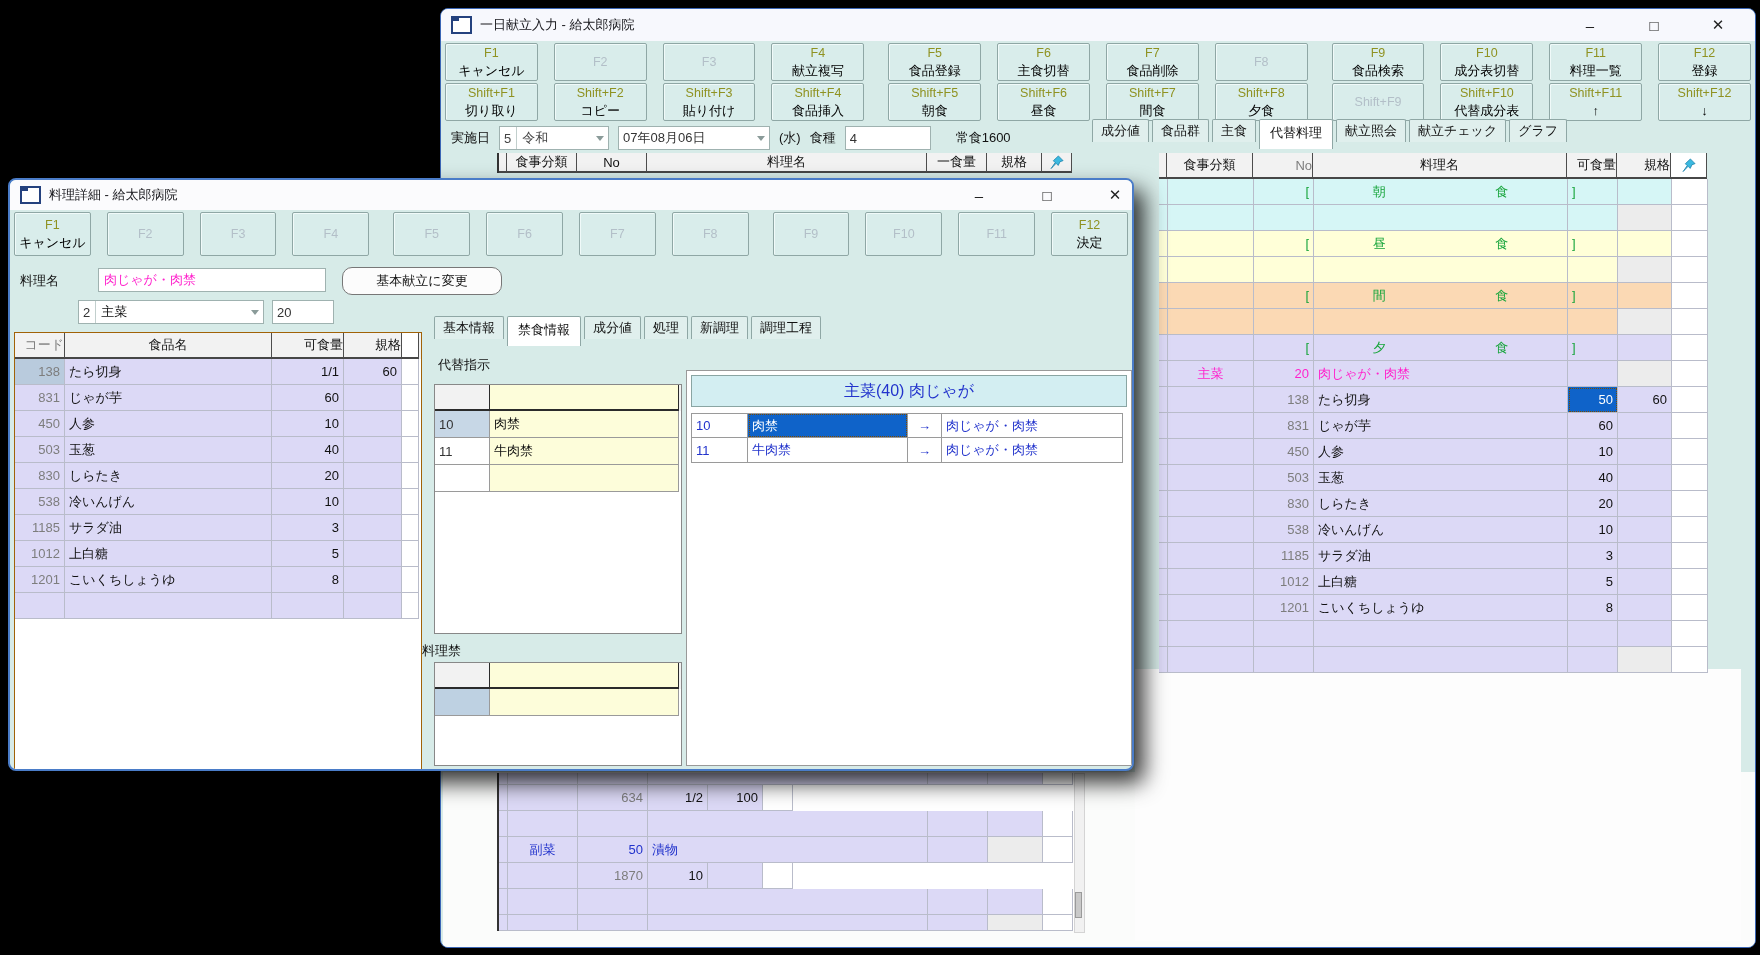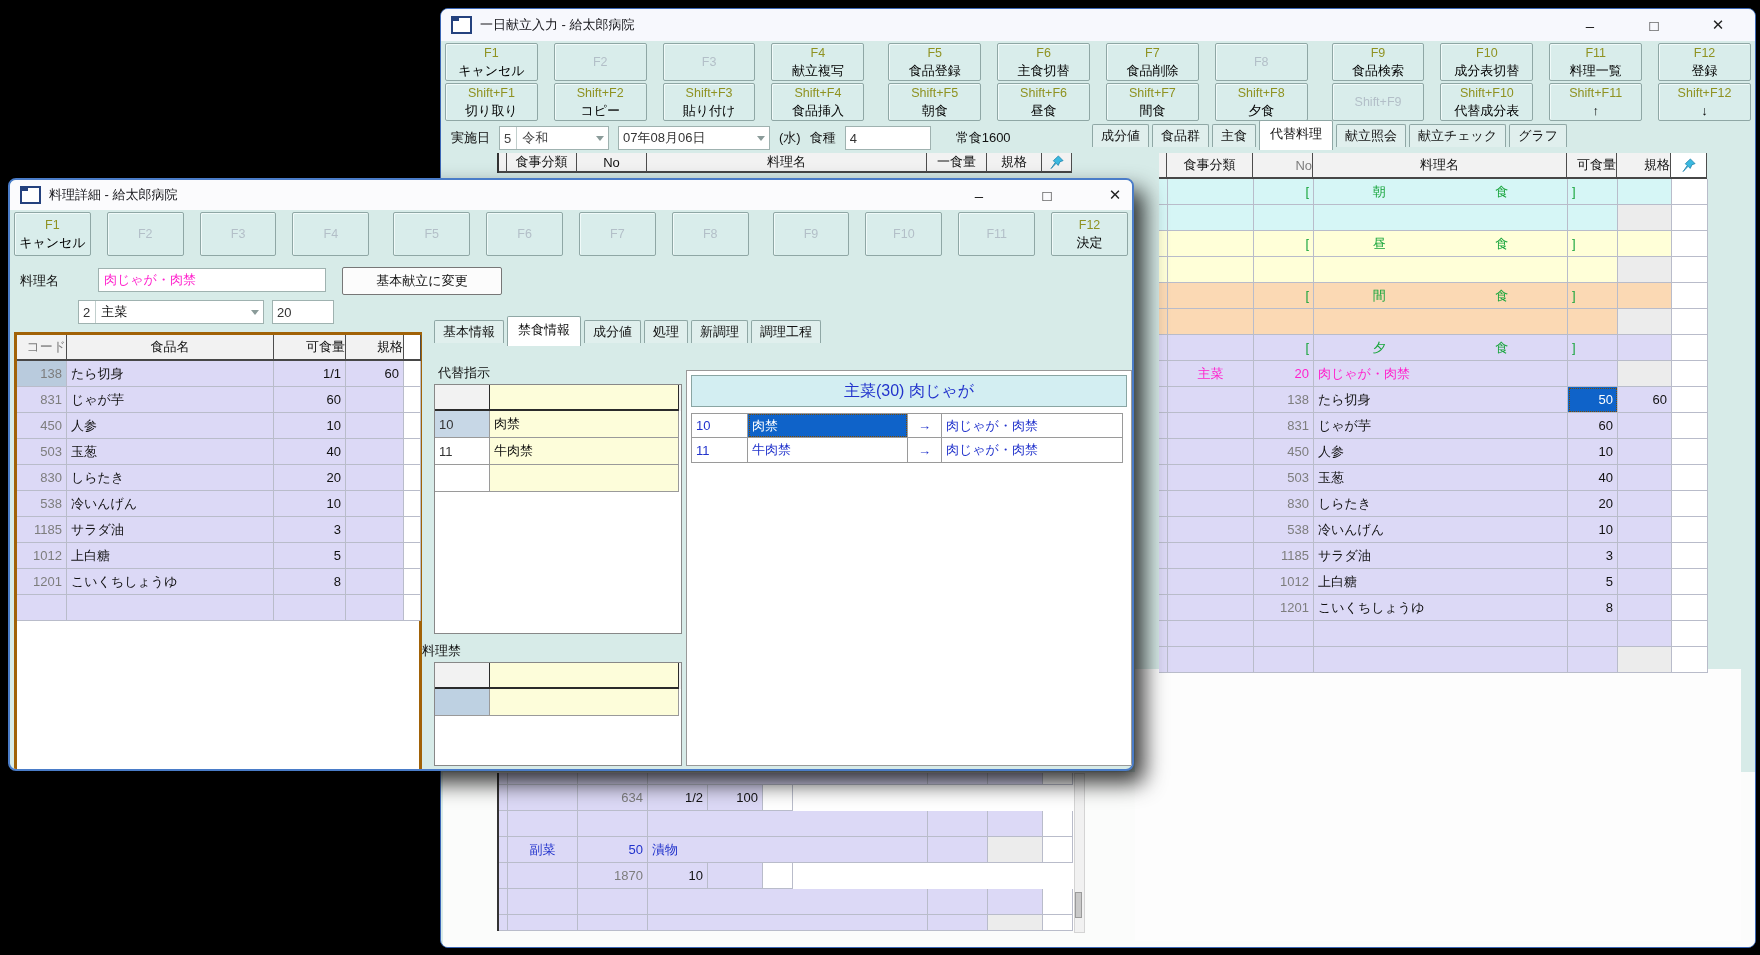--- a/index.html
+++ b/index.html
@@ -27,21 +27,21 @@
   .fk.dis .k{color:#b3bfc8}
   .fk.gap{margin-left:8px}
   
   .tbar{position:absolute;left:10px;top:114px;height:30px;display:flex;align-items:center;gap:9px}
   .lab{white-space:nowrap}
   .ctrl{background:#fff;border:1px solid #9fb2b0;height:24px;display:flex;align-items:center;box-sizing:border-box;padding:0 4px;color:#444}
   .ctrl .sep{width:1px;align-self:stretch;background:#c2cfcd;margin:0 5px}
   .dd{width:0;height:0;border-left:4px solid transparent;border-right:4px solid transparent;border-top:5px solid #8a9b99;margin-left:auto}
   input.ctrl{font:inherit;color:#333}
   
-  .tabs{position:absolute;display:flex;align-items:center;gap:3px}
+  .tabs{position:absolute;display:flex;align-items:flex-start;gap:3px}
   #bgwin .tabs{left:651px;top:110px;height:32px}
   .tab{background:#e0efed;border:1px solid #8fa7a5;border-bottom:none;padding:2px 8px 3px;border-radius:2px 2px 0 0;height:17px;white-space:nowrap}
   .tab.active{background:#fff;height:22px;padding:4px 10px 3px;z-index:2}
   
   .trow{display:flex;height:26px}
   .cell{display:flex;align-items:center;padding:0 4px;box-sizing:border-box;overflow:hidden;white-space:nowrap;
         border-right:1px solid #b9bcca;border-bottom:1px solid #b9bcca;flex:none}
   .num{justify-content:flex-end}
   .hc{background:#f2f2f2;border-right:1px solid #4d4d4d;border-bottom:2px solid #474747;display:flex;align-items:center;
       justify-content:center;box-sizing:border-box;flex:none;overflow:hidden;white-space:nowrap}
@@ -80,33 +80,33 @@
   .sec .rp-name{display:flex;justify-content:space-around}
   .sec .rp-qty{justify-content:flex-start}
   .dish-pink .rp-cat{color:#ff22cc;justify-content:center}
   .dish-pink .rp-no{color:#ff22cc}
   .dish-pink .rp-name{color:#ff22cc}
   .selq .rp-qty{background:#0f63c9!important;color:#fff;outline:1px dotted #7a4a00;outline-offset:-2px}
   .pin-svg{width:15px;height:15px}
   .fname-lab{position:absolute;left:10px;top:92px}
   .fname-inp{position:absolute;left:88px;top:88px;width:228px;height:24px;border:1px solid #9fb2b0;background:#fff;
              color:#ff22cc;font:inherit;padding:0 5px;box-sizing:border-box}
-  .fchg{position:absolute;left:332px;top:87px;width:158px;height:26px;background:#fcfcfc;border:1px solid #777;border-radius:2px;
+  .fchg{position:absolute;left:332px;top:87px;width:158px;height:26px;background:#fcfcfc;border:1px solid #777;border-radius:10px;
         display:flex;align-items:center;justify-content:center}
   .fcombo{position:absolute;left:68px;top:120px;width:186px;height:24px}
   .fno{position:absolute;left:262px;top:120px;width:62px;height:24px}
-  .ftable{position:absolute;left:4px;top:152px;width:408px;height:550px;background:#fff;border:3px solid #a16207;box-sizing:border-box}
+  .ftable{position:absolute;left:4px;top:152px;width:408px;height:550px;background:#fff;border:1px solid #a16207;box-sizing:border-box}
   .ft-code{width:50px}.ft-name{width:207px}.ft-qty{width:72px}.ft-spec{width:58px}.ft-tail{width:17px}
   .ftable .cell{background:#dcd9f6}
   .ftable .ft-tail{background:#fff}
   .ftable .ft-code{justify-content:flex-end;color:#7d7d7d}
   .ftable .ft-qty,.ftable .ft-spec{justify-content:flex-end}
   .ftable .cur .ft-code{background:#b9cbdd}
   #fgwin .tabs{left:424px;top:136px;height:30px}
-  .sublab{position:absolute;left:428px;top:184px}
+  .sublab{position:absolute;left:428px;top:176px}
   .subst{position:absolute;left:424px;top:204px;width:248px;height:250px;background:#fff;border:1px solid #888;box-sizing:border-box}
   .s-c1{width:55px}.s-c2{width:189px}
   .subst .hrow .hc,.dishban .hrow .hc{border-bottom:2px solid #2b2b2b;border-right:1px solid #2b2b2b}
   .subst .trow,.dishban .trow{height:27px}
   .subst .s-c2,.dishban .s-c2{background:#fdfdda;border-right:1px solid #9a9a9a;border-bottom:1px solid #9a9a9a}
   .subst .s-c1,.dishban .s-c1{border-right:1px solid #9a9a9a;border-bottom:1px solid #9a9a9a;color:#333}
   .subst .cur .s-c1{background:#c7d7e6}
   .banlab{position:absolute;left:412px;top:462px}
   .dishban{position:absolute;left:424px;top:482px;width:248px;height:104px;background:#fff;border:1px solid #888;box-sizing:border-box}
   .dishban .cur .s-c1{background:#bed1e2}
@@ -783,21 +783,21 @@
       <div class="hc s-c1"></div>
         <div class="hc s-c2"></div>
     </div>
     <div class="trow cur">
         <div class="cell s-c1"></div>
         <div class="cell s-c2"></div>
       </div>
   </div>
 
   <div class="rsub">
-    <div class="rsub-title">主菜(30) 肉じゃが</div>
+    <div class="rsub-title">主菜(40) 肉じゃが</div>
     <div class="qtable">
       <div class="trow sel">
           <div class="cell q-no">10</div>
           <div class="cell q-from">肉禁</div>
           <div class="cell q-arrow">→</div>
           <div class="cell q-to">肉じゃが・肉禁</div>
         </div>
         <div class="trow">
           <div class="cell q-no">11</div>
           <div class="cell q-from">牛肉禁</div>

